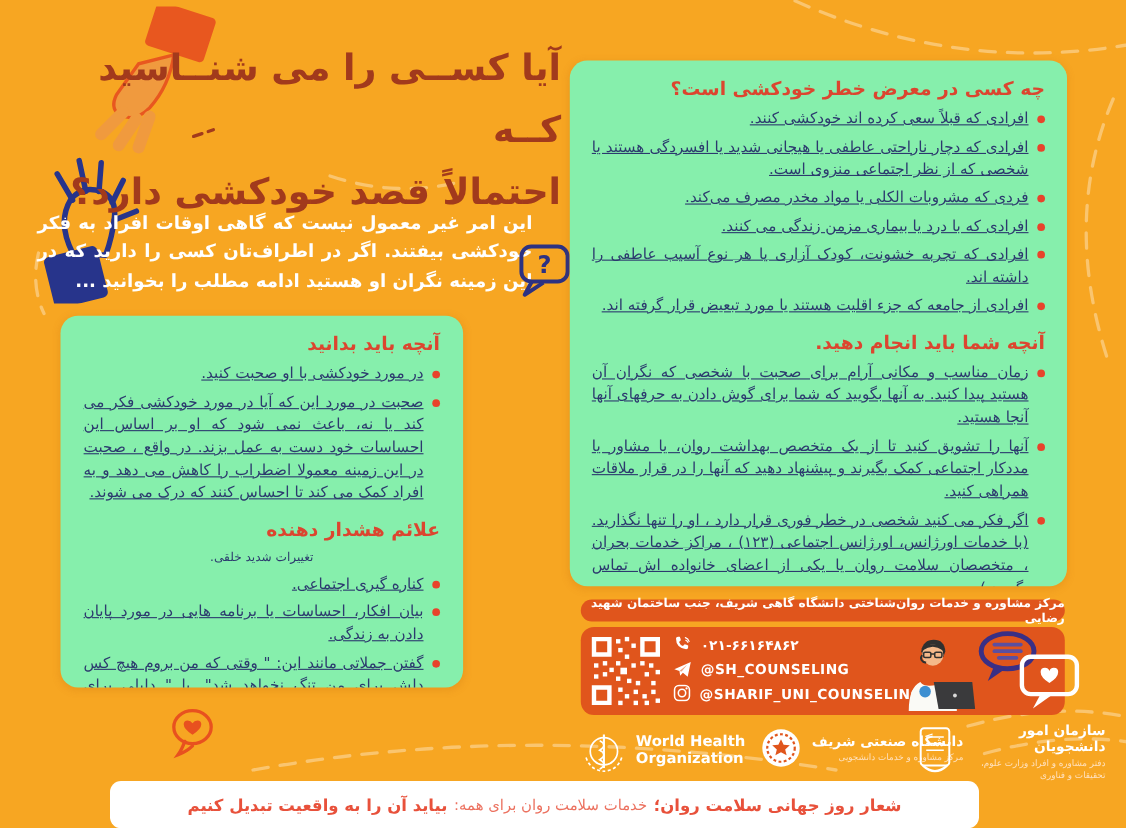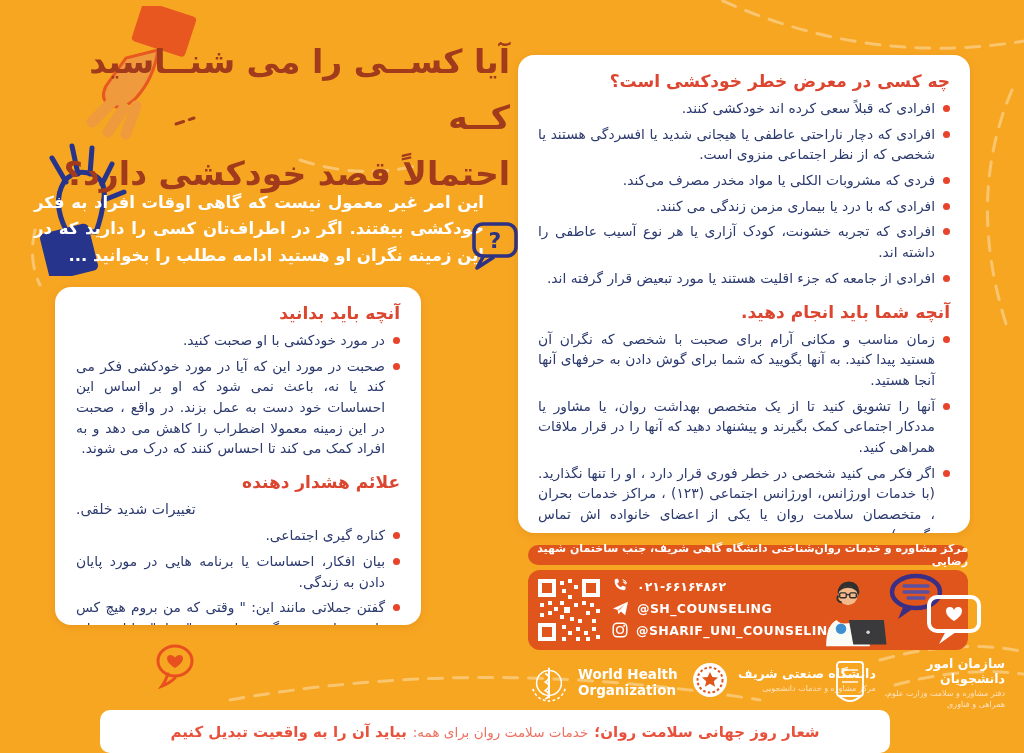--- a/index.html
+++ b/index.html
@@ -13,30 +13,30 @@
 
   
   .hands { left:8px; top:6px; width:230px; height:270px; }
   .title { top:34px; right:514px; width:480px; text-align:right;
            color:#A23A1C; font-weight:bold; font-size:33px; line-height:1.7; }
   .intro { top:190px; right:540px; width:450px; text-align:justify;
            color:#FFFFFF; font-weight:bold; font-size:16.5px; line-height:1.6; }
   .q-bubble { left:468px; top:218px; width:56px; height:58px; }
 
   
-  .card { background:#ffffff; border-radius:16px; box-shadow:0 2px 8px rgba(170,85,0,.18); overflow:hidden; }
+  .card { background:#86efac; border-radius:16px; box-shadow:0 2px 8px rgba(170,85,0,.18); overflow:hidden; }
   .card-right { left:518px; top:55px; width:452px; height:478px; padding:14px 20px 10px; }
   .card-left  { left:55px;  top:287px; width:366px; height:338px; padding:14px 21px 10px; }
 
   .card h2 { color:#DC452F; font-size:17px; font-weight:bold; text-align:right; margin:2px 0 7px; }
   .card h2.mt { margin-top:13px; }
   .li { position:relative; padding-right:15px; color:#2C3A6E; font-size:13.8px;
-        line-height:1.5; text-align:justify; margin-bottom:5px; }
+        line-height:1.5; text-align:justify; margin-bottom:5px;text-decoration:underline; }
   .li .dot { position:absolute; right:0; top:7px; width:7px; height:7px; border-radius:50%; background:#E8432B; }
-  .lead-item { color:#2C3A6E; font-size:14px; line-height:1.5; text-align:left; margin-bottom:5px; }
+  .lead-item { color:#2C3A6E; font-size:11px; line-height:1.5; text-align:center; margin-bottom:5px; }
 
   
   .pill { left:528px; top:545px; width:440px; height:20px; background:#E0551C; border-radius:10px;
           display:flex; align-items:center; justify-content:center;
           color:#fff; font-size:11px; font-weight:bold; }
   .banner { left:528px; top:570px; width:440px; height:80px; background:#E0551C; border-radius:12px; direction:ltr;text-decoration:underline; }
   .qr { position:absolute; left:8px; top:7px; }
   .contact-rows { position:absolute; left:84px; top:8px; display:flex; flex-direction:column; gap:6px; }
   .crow { display:flex; align-items:center; gap:8px; color:#fff; font-weight:bold;
           font-size:12.5px; letter-spacing:.4px; direction:ltr; }
@@ -321,21 +321,21 @@
       <rect x="4" y="2" width="26" height="34" rx="3" fill="none" stroke="#fff" stroke-width="1.8"></rect>
       <g stroke="#fff" stroke-width="1.4">
         <line x1="9" y1="10" x2="25" y2="10"></line>
         <line x1="9" y1="16" x2="25" y2="16"></line>
         <line x1="9" y1="22" x2="25" y2="22"></line>
       </g>
       <path d="M6 36 q11 10 22 0" fill="none" stroke="#fff" stroke-width="2"></path>
     </svg>
     <div class="fa-logo-text" style="max-width:130px;">
       <div class="fa-logo-title">سازمان امور دانشجویان</div>
-      <div class="fa-logo-sub">دفتر مشاوره و سلامت وزارت علوم، همراهی و فناوری</div>
+      <div class="fa-logo-sub">دفتر مشاوره و افراد وزارت علوم، تحقیقات و فناوری</div>
     </div>
   </div>
 
   <svg class="layer heart-doodle" width="46" height="52" viewBox="0 0 46 52">
     <ellipse cx="23" cy="20" rx="17" ry="15" fill="none" stroke="#E8511F" stroke-width="3"></ellipse>
     <path d="M16 33 q-3 8 -6 12 q8 -3 13 -8" fill="none" stroke="#E8511F" stroke-width="3" stroke-linecap="round"></path>
     <path d="M23 27 q-8 -5 -8 -9.5 q0 -3.5 3.6 -3.5 q2.8 0 4.4 2.6 q1.6 -2.6 4.4 -2.6 q3.6 0 3.6 3.5 q0 4.5 -8 9.5 z" fill="#E8511F"></path>
   </svg>
 
   <div class="layer footer-bar">

